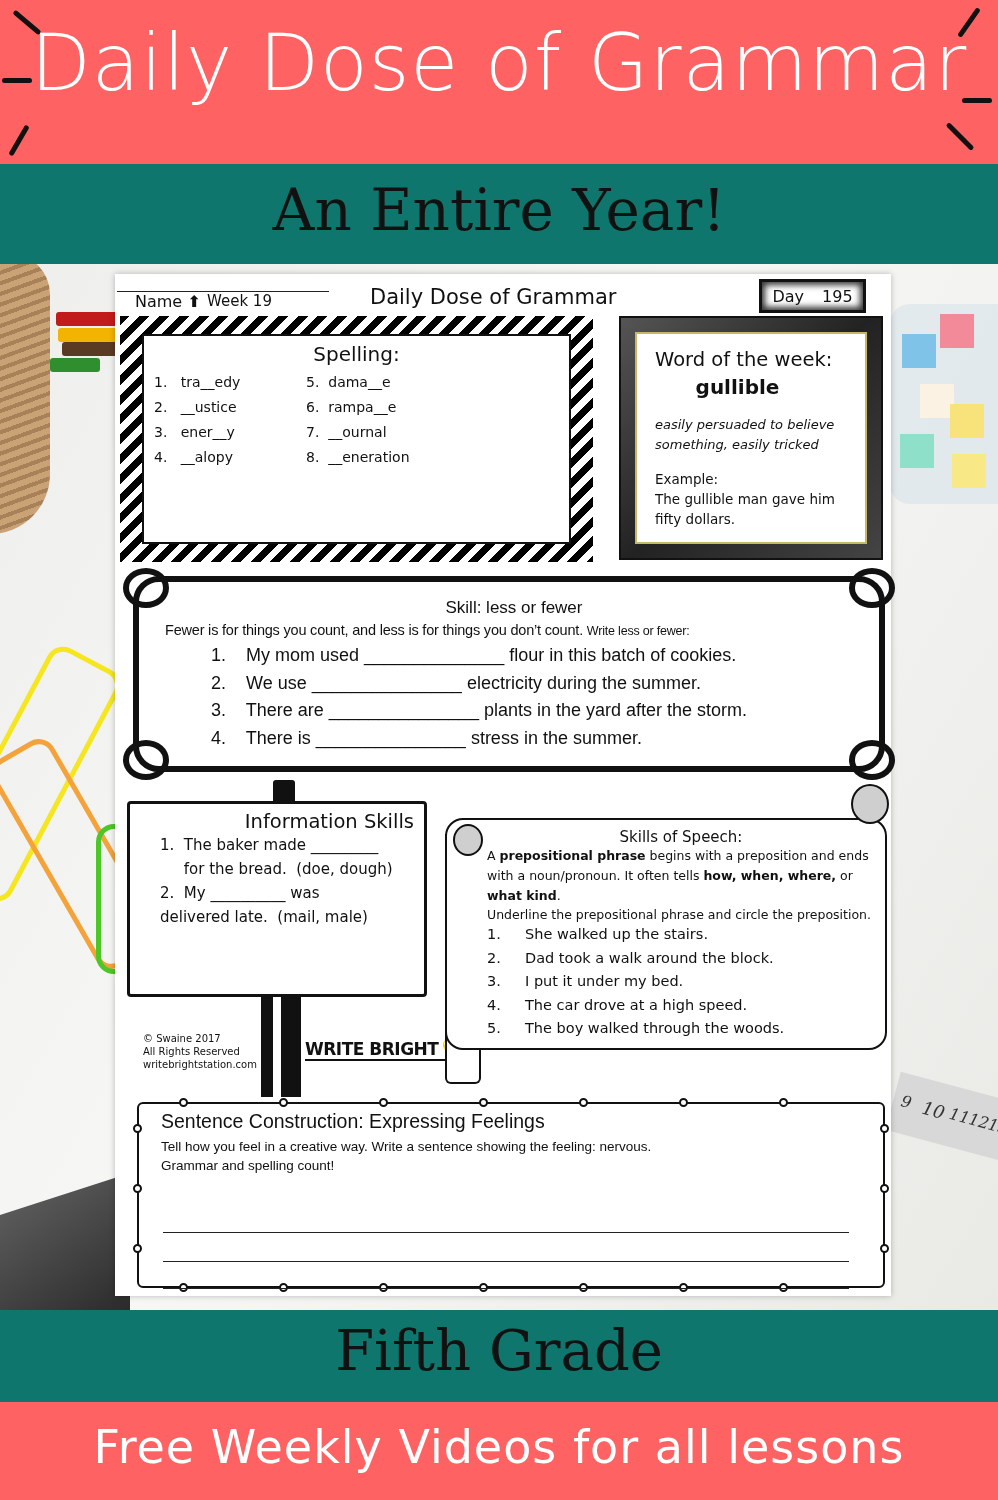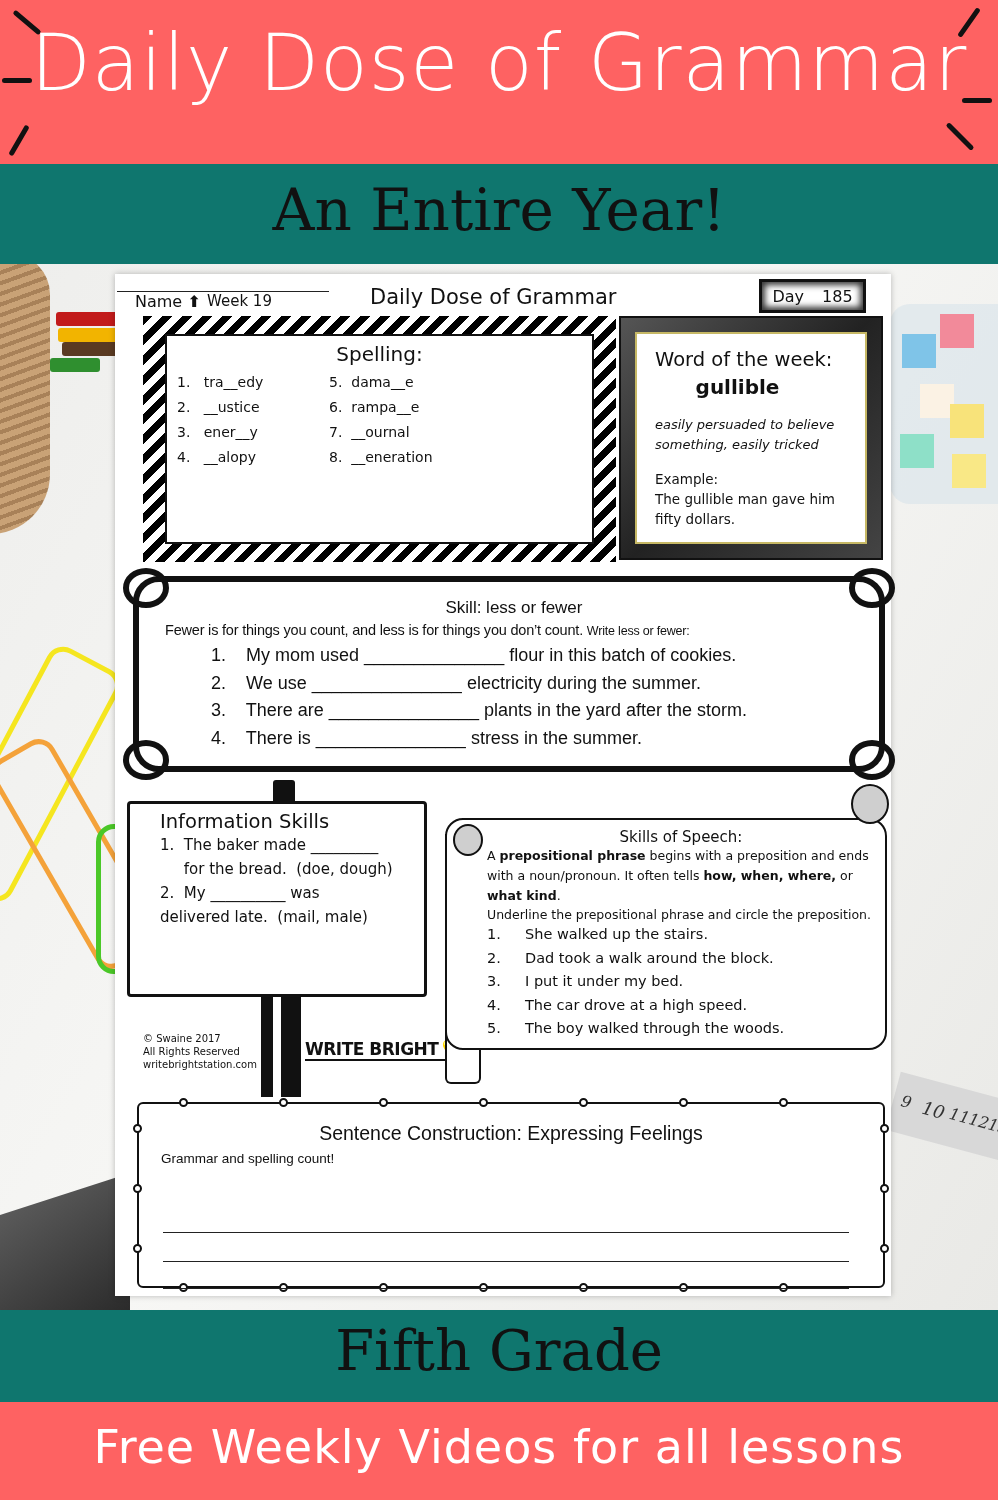--- a/index.html
+++ b/index.html
@@ -34,21 +34,21 @@
   .sheet { position: absolute; left: 115px; top: 274px; width: 776px; height: 1022px; background: #fff; box-shadow: 0 0 6px rgba(0,0,0,0.25); font-family: "DejaVu Sans", sans-serif; color: #111; }
   .sheet .hdr-line { position: absolute; left: 2px; top: 17px; width: 212px; border-top: 1.5px solid #222; }
   .sheet .name { position: absolute; left: 8px; top: 18px; font-size: 16px; font-family: "DejaVu Sans", sans-serif; margin-left: 12px; }
   .sheet .name .arrow { font-weight: bold; }
   .sheet .week { position: absolute; left: 92px; top: 18px; font-size: 15px; }
   .sheet .main-title { position: absolute; left: 255px; top: 11px; font-size: 21px; }
   .daybox { position: absolute; left: 644px; top: 5px; width: 107px; height: 34px; border: 3px solid #111;
     box-shadow: inset 0 0 6px 3px #333; display: flex; align-items: center; justify-content: center; gap: 18px; font-size: 16px; background: #fff; }
 
   
-  .spell-outer { position: absolute; left: 28px; top: 42px; width: 473px; height: 246px;
+  .spell-outer { position: absolute; left: 5px; top: 42px; width: 473px; height: 246px;
     background:
       repeating-linear-gradient(135deg, #000 0 7px, #fff 7px 14px); padding: 18px 22px; }
   .spell-inner { width: 100%; height: 100%; background: #fff; border: 2px solid #111; padding: 6px 10px 0 10px; }
   .spell-title { text-align: center; font-size: 20px; margin-bottom: 4px; }
   .spell-intro { font-size: 13.5px; line-height: 19px; }
   .spell-grid { display: grid; grid-template-columns: 152px 1fr; font-size: 14px; margin-top: 8px; row-gap: 9px; }
   .spell-grid div { white-space: pre; }
 
   
   .wotw-frame { position: absolute; left: 504px; top: 42px; width: 264px; height: 244px;
@@ -65,21 +65,21 @@
   .skill .swirl { position: absolute; width: 46px; height: 40px; border: 6px solid #111; border-radius: 50%; }
   .skill-title { text-align: center; font-size: 17px; font-family: "Liberation Sans Narrow","Liberation Sans",sans-serif; }
   .skill-intro { font-size: 14.5px; margin-top: 4px; font-family: "Liberation Sans", sans-serif; letter-spacing: -0.2px; }
   .skill-intro small { font-size: 12.5px; }
   .skill-list { list-style: none; margin-left: 46px; margin-top: 4px; }
   .skill-list li { font-size: 18px; line-height: 27.5px; font-family: "Liberation Sans", sans-serif; white-space: pre; }
 
   
   .sign-post-top { position: absolute; left: 158px; top: 506px; width: 22px; height: 22px; background: #111; border-radius: 3px 3px 0 0; }
   .sign { position: absolute; left: 12px; top: 527px; width: 300px; height: 196px; border: 3px solid #111; border-radius: 4px; background: #fff; padding: 6px 10px 0 30px; }
-  .sign-title { text-align: left; font-size: 19.5px; }
+  .sign-title { text-align: right; font-size: 19.5px; }
   .sign-intro { font-size: 12.5px; line-height: 17.5px; margin-top: 2px; }
   .sign-q { font-size: 15px; line-height: 24px; white-space: pre; }
   .sign-post { position: absolute; left: 146px; top: 723px; width: 40px; height: 100px; background: linear-gradient(90deg,#111 0 30%,#fff 30% 50%,#111 50%); }
   .copyright { position: absolute; left: 28px; top: 758px; font-size: 10px; line-height: 13px; }
   .logo { position: absolute; left: 190px; top: 764px; font-family: "DejaVu Sans", sans-serif; font-weight: bold; font-size: 17px; letter-spacing: -0.5px; border-bottom: 2px solid #111; }
   .logo .bulb { color: #f7d33a; font-size: 18px; }
 
   
   .scroll { position: absolute; left: 330px; top: 544px; width: 442px; height: 232px; border: 2px solid #111; border-radius: 18px 18px 18px 18px; background: #fff; padding: 8px 10px 0 40px; }
   .scroll-curl-tr { position: absolute; left: 736px; top: 510px; width: 38px; height: 40px; border: 2px solid #111; border-radius: 50%; background: #cfcfcf; }
@@ -89,21 +89,21 @@
   .pos-intro { font-size: 12.5px; line-height: 20px; }
   .pos-intro b { font-weight: bold; }
   .pos-instr { font-size: 12.5px; line-height: 17px; }
   .pos-list { list-style: none; }
   .pos-list li { font-size: 14.5px; line-height: 23.5px; display: flex; }
   .pos-list li .n { width: 38px; display: inline-block; }
 
   
   .sentence { position: absolute; left: 22px; top: 828px; width: 748px; height: 186px; border: 2px solid #111; border-radius: 6px; padding: 6px 22px 0 22px; }
   .sentence .loop { position: absolute; width: 9px; height: 9px; border: 2px solid #111; border-radius: 50%; background: #fff; }
-  .sent-title { text-align: center; font-size: 19.5px; font-family: "Liberation Sans", sans-serif; margin-top: 12px; }
+  .sent-title { font-size: 19.5px; font-family: "Liberation Sans", sans-serif; }
   .sent-text { font-size: 13.5px; line-height: 19px; margin-top: 4px; font-family: "Liberation Sans", sans-serif; }
   .write-line { position: absolute; left: 24px; width: 686px; border-top: 1.5px solid #222; }
 </style>
 </head>
 <body>
 
 <div class="banner-top">
   <div class="ray" style="left:10px;top:20px;width:34px;transform:rotate(40deg);"></div>
   <div class="ray" style="left:2px;top:78px;width:30px;"></div>
   <div class="ray" style="left:2px;top:138px;width:34px;transform:rotate(-60deg);"></div>
@@ -148,21 +148,21 @@
 <div class="sheet">
   <div class="hdr-line"></div>
   <div class="name">
     <span>Name</span>
     <span class="arrow">⬆</span>
   </div>
   <div class="week">Week 19</div>
   <div class="main-title">Daily Dose of Grammar</div>
   <div class="daybox">
     <span>Day</span>
-    <span>185</span>
+    <span>195</span>
   </div>
 
   <div class="spell-outer">
     <div class="spell-inner">
       <div class="spell-title">Spelling:</div>
       <div class="spell-grid">
         <div>1.   tra__edy</div>
         <div>5.  dama__e</div>
         <div>2.   __ustice</div>
         <div>6.  rampa__e</div>
@@ -274,20 +274,21 @@
     <div class="loop" style="left:540px;bottom:-6px;"></div>
     <div class="loop" style="left:640px;bottom:-6px;"></div>
     <div class="loop" style="left:-6px;top:20px;"></div>
     <div class="loop" style="left:-6px;top:80px;"></div>
     <div class="loop" style="left:-6px;top:140px;"></div>
     <div class="loop" style="right:-6px;top:20px;"></div>
     <div class="loop" style="right:-6px;top:80px;"></div>
     <div class="loop" style="right:-6px;top:140px;"></div>
     <div class="sent-title">Sentence Construction:  Expressing Feelings</div>
     <div class="sent-text">
+      <div>Tell how you feel in a creative way.  Write a sentence showing the feeling:  nervous.</div>
       <div>Grammar and spelling count!</div>
     </div>
     <div class="write-line" style="top:128px;"></div>
     <div class="write-line" style="top:157px;"></div>
     <div class="write-line" style="top:184px;"></div>
   </div>
 </div>
 
 <div class="band-yellow" style="top:1310px;height:92px;">
   <div class="txt" style="font-size:56px;padding-top:8px;">Fifth Grade</div>

